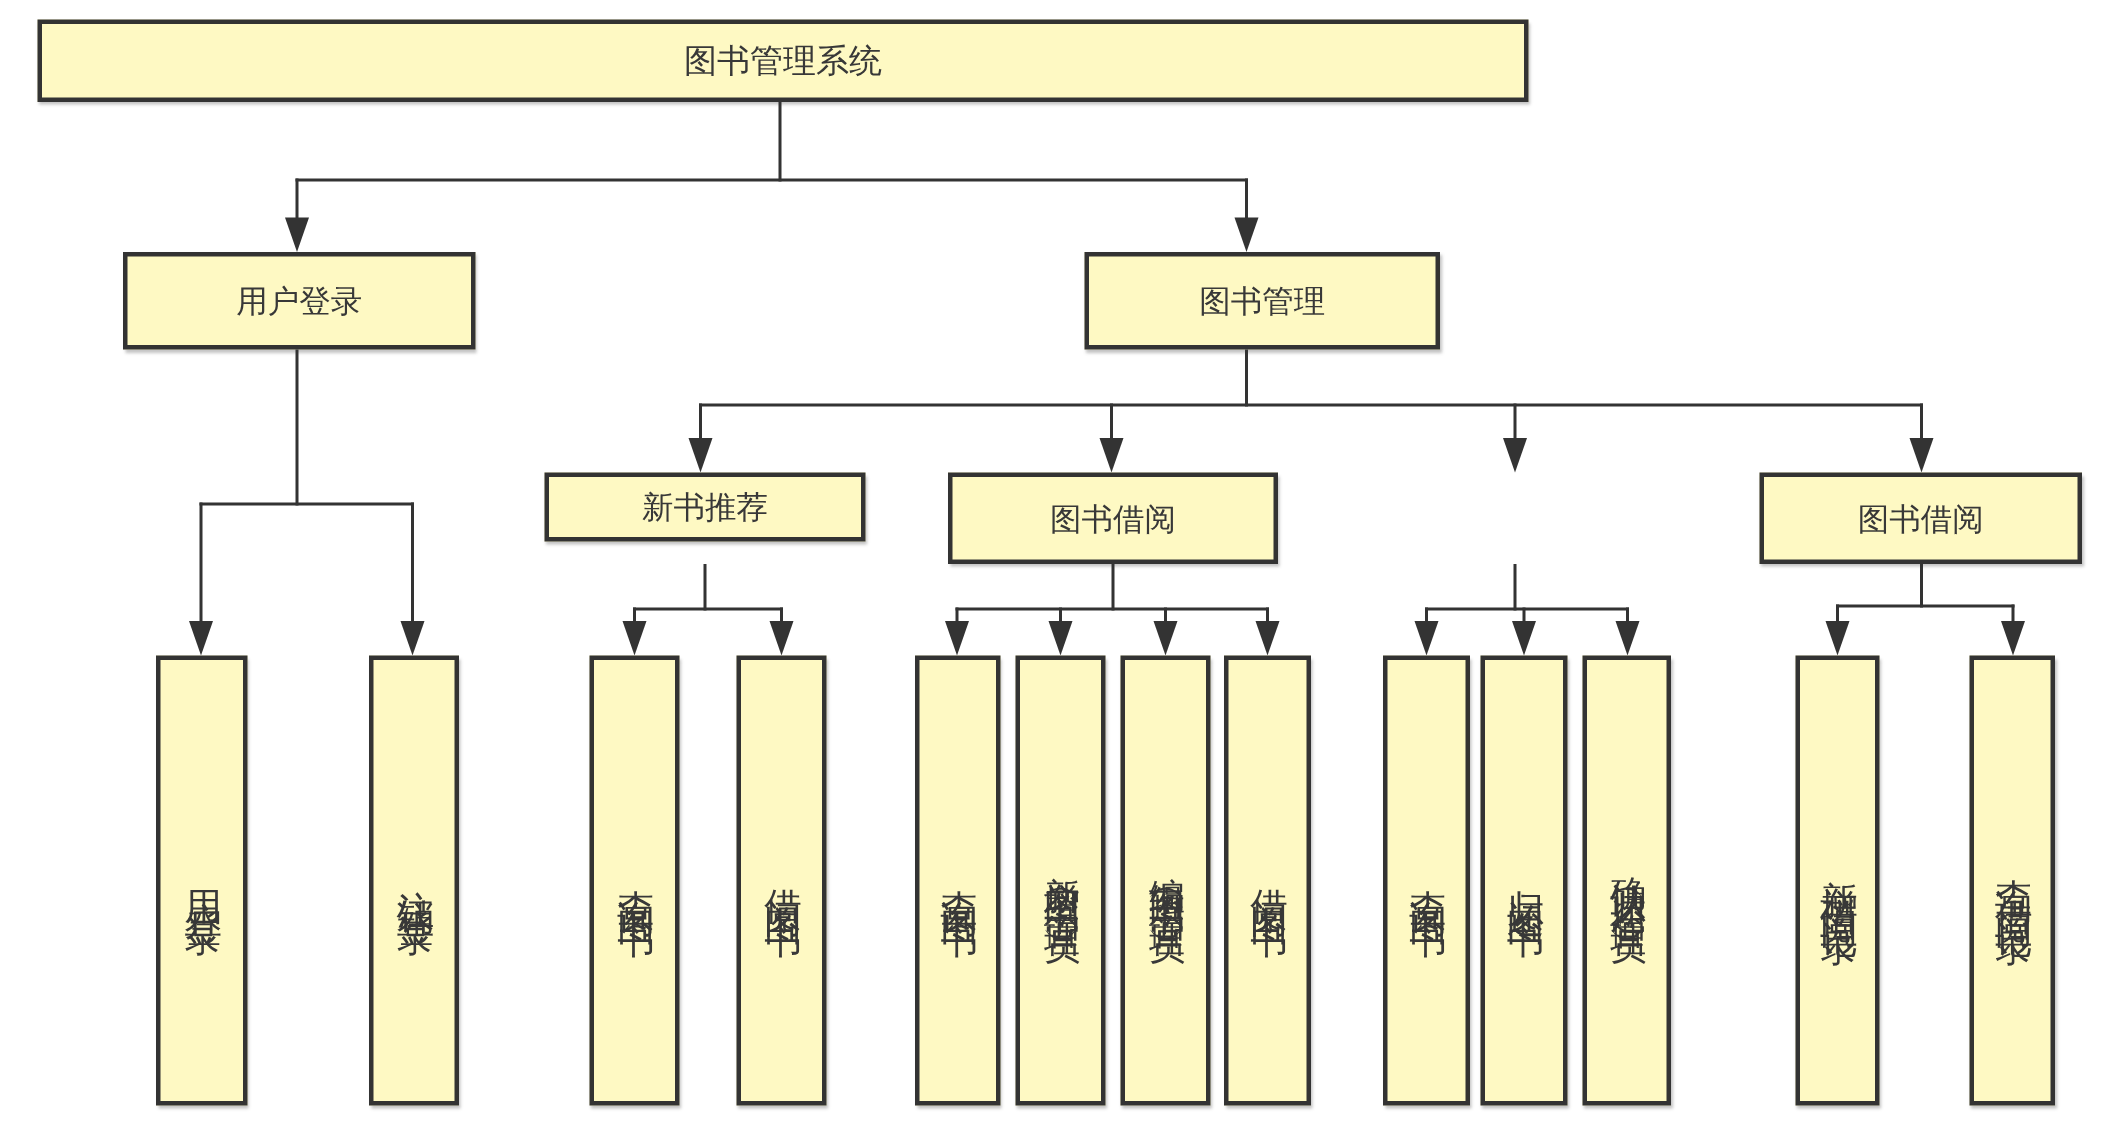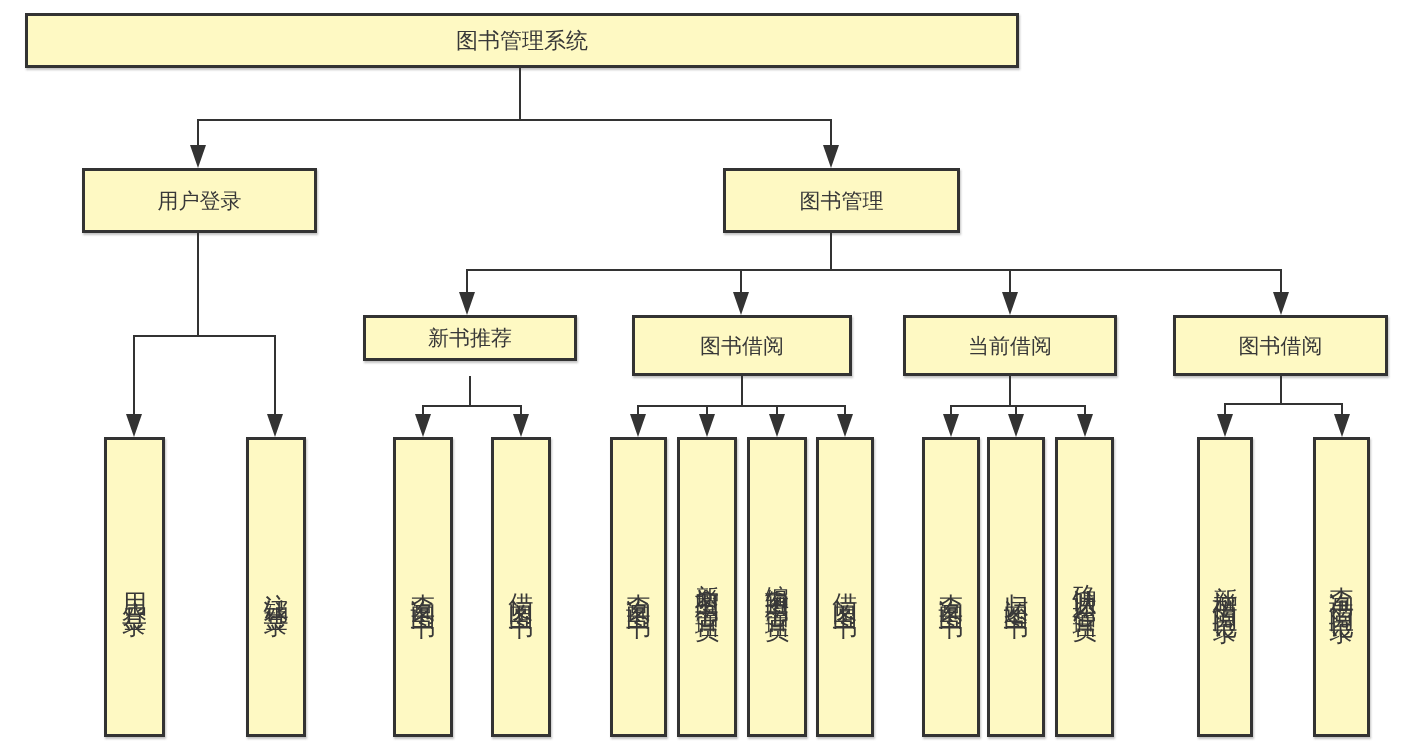--- a/index.html
+++ b/index.html
@@ -69,23 +69,20 @@
   <div class="line" style="left:1009px;top:269px;width:2px;height:24px;"></div>
   <div class="arrow" style="left:1002px;top:292px;"></div>
   <div class="line" style="left:1280px;top:269px;width:2px;height:24px;"></div>
   <div class="arrow" style="left:1273px;top:292px;"></div>
 
   <div class="box" style="left:363px;top:315px;width:214px;height:46px;">
     <span>新书推荐</span>
   </div>
   <div class="box" style="left:632px;top:315px;width:220px;height:61px;">
     <span>图书借阅</span>
-  </div>
-  <div class="box" style="left:903px;top:315px;width:214px;height:61px;">
-    <span>当前借阅</span>
   </div>
   <div class="box" style="left:1173px;top:315px;width:215px;height:61px;">
     <span>图书借阅</span>
   </div>
 
   <div class="line" style="left:469px;top:376px;width:2px;height:31px;"></div>
   <div class="line" style="left:422px;top:405px;width:100px;height:2px;"></div>
   <div class="line" style="left:422px;top:405px;width:2px;height:13px;"></div>
   <div class="arrow" style="left:415px;top:414px;"></div>
   <div class="line" style="left:520px;top:405px;width:2px;height:13px;"></div>

